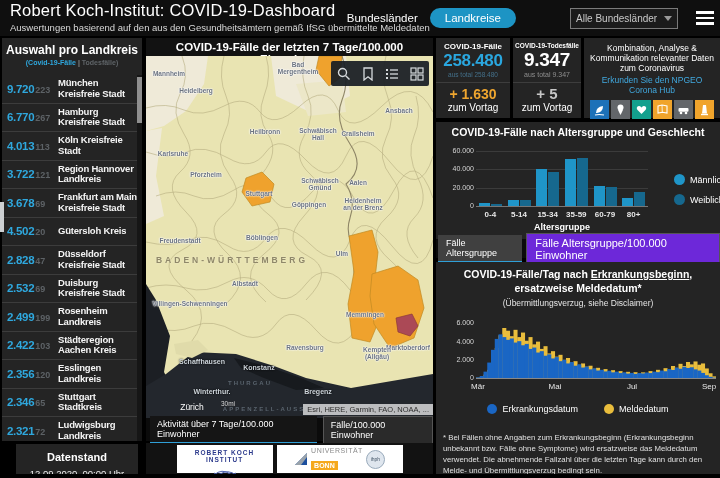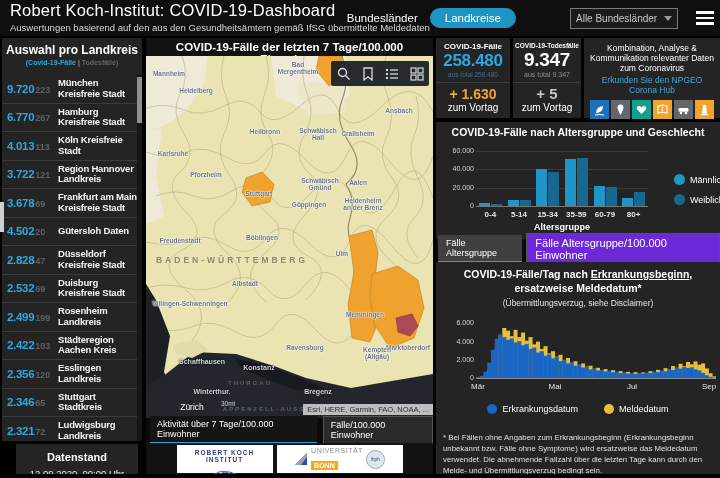--- a/index.html
+++ b/index.html
@@ -180,21 +180,21 @@
             <span class="cases">3.678</span>
             <span class="deaths">69</span>
           </span>
           <span class="lkname">Frankfurt am Main Kreisfreie Stadt</span>
         </div>
         <div class="row">
           <span class="nums">
             <span class="cases">4.502</span>
             <span class="deaths">20</span>
           </span>
-          <span class="lkname">Gütersloh Daten</span>
+          <span class="lkname">Gütersloh Kreis</span>
         </div>
         <div class="row">
           <span class="nums">
             <span class="cases">2.828</span>
             <span class="deaths">47</span>
           </span>
           <span class="lkname">Düsseldorf Kreisfreie Stadt</span>
         </div>
         <div class="row">
           <span class="nums">

